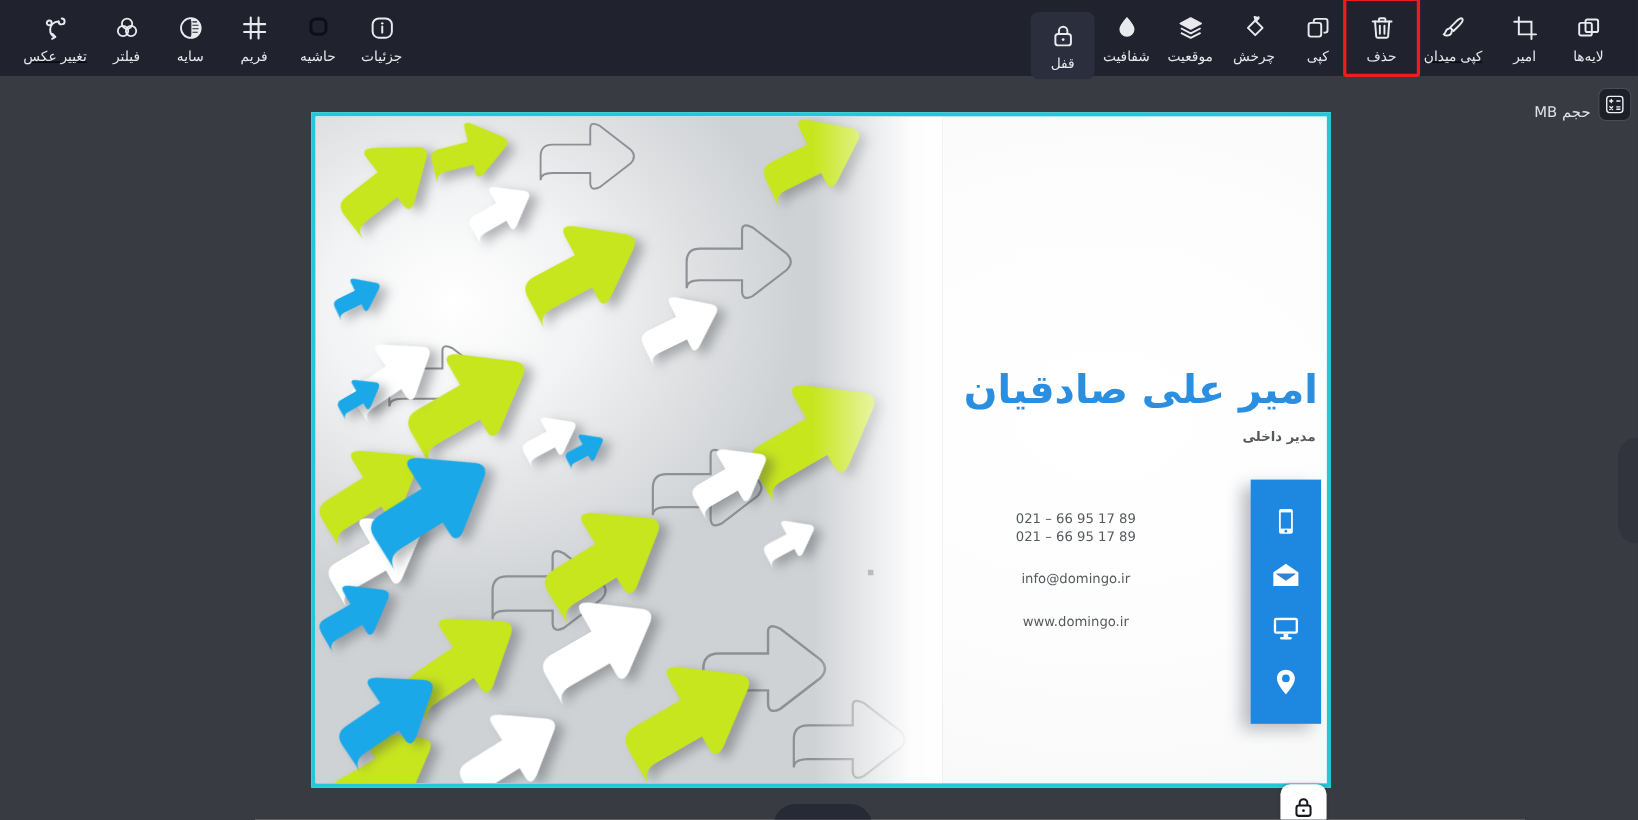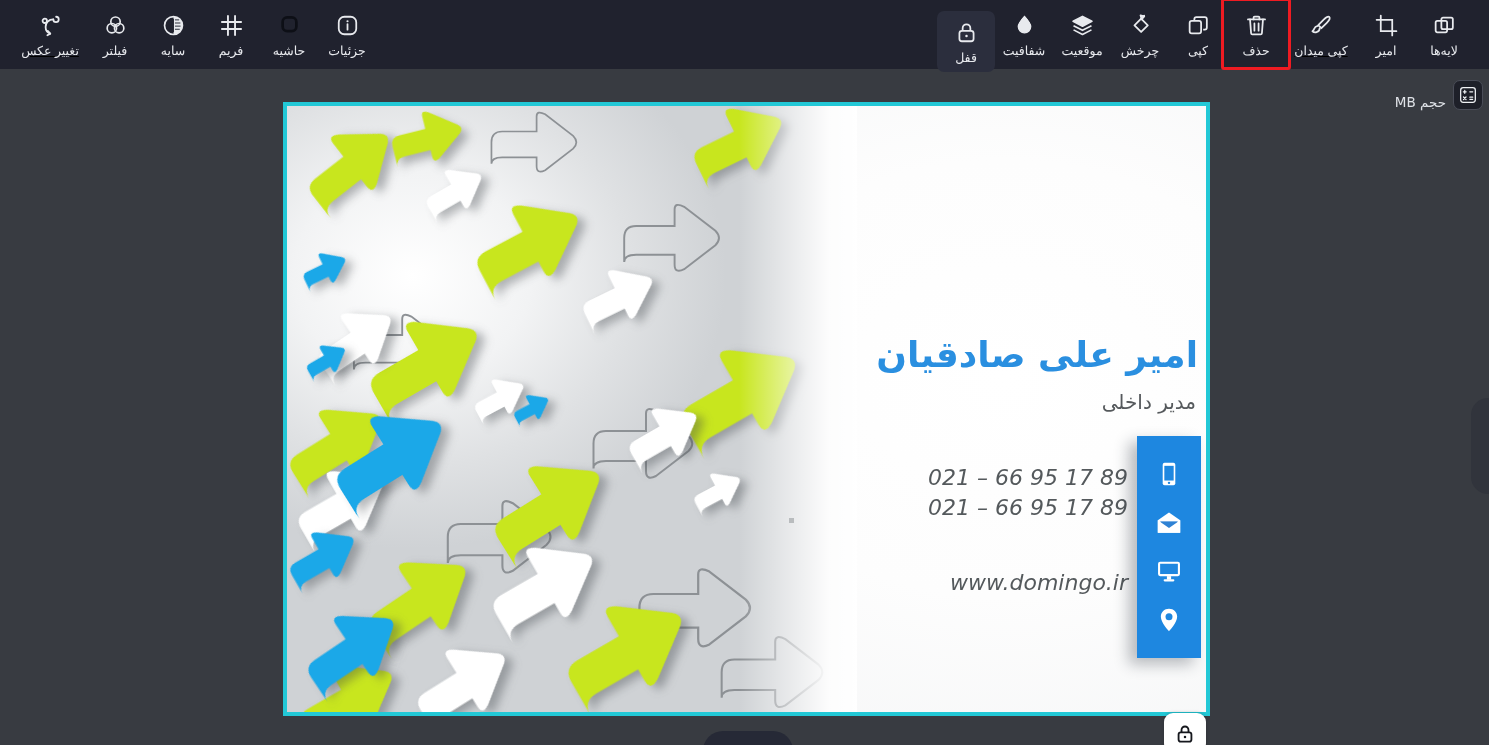--- a/index.html
+++ b/index.html
@@ -132,34 +132,33 @@
     position: absolute;
     right: 8px; top: 228px;
     font-size: 36px; font-weight: bold;
     color: #2a8fe0;
     letter-spacing: -0.5px;
     white-space: nowrap;
   }
   .c-role {
     position: absolute;
     right: 10px; top: 284px;
-    font-size: 20px; font-weight: normal;
+    font-size: 12px; font-weight: bold;
     color: #55595c;
     white-space: nowrap;
     text-align: right;
   }
   .c-lines {
     position: absolute;
     right: 78px; top: 357px;
     width: 300px;
-    text-align: right;
-    font-size: 22px;
+    text-align: center;
+    font-size: 12px;
     color: #54595c;
     line-height: 1.38;
-    font-style: italic;
   }
   .c-lines .ln { white-space: nowrap; direction: ltr; }
   .c-lines .gap { height: 22px; }
   .c-addr {
     position: absolute;
     right: 68px; top: 496px;
     width: 330px;
     font-size: 15px;
     color: #55595c;
     line-height: 1.6;
@@ -586,20 +585,21 @@
       <div class="speck"></div>
 
       <div class="card-text">
         <div class="c-name">امیر علی صادقیان</div>
         <div class="c-role">مدیر داخلی</div>
 
         <div class="c-lines">
           <div class="ln">021 – 66 95 17 89</div>
           <div class="ln">021 – 66 95 17 89</div>
           <div class="gap"></div>
+          <div class="ln">info@domingo.ir</div>
           <div class="gap"></div>
           <div class="ln">www.domingo.ir</div>
         </div>
 
 
         <div class="icon-bar">
           <span class="bi">
             <svg viewBox="0 0 24 24" fill="#fff">
               <rect x="6.6" y="2.4" width="10.8" height="19.2" rx="1.6"></rect>
               <rect x="8" y="5" width="8" height="12.6" fill="#1e87e0"></rect>

